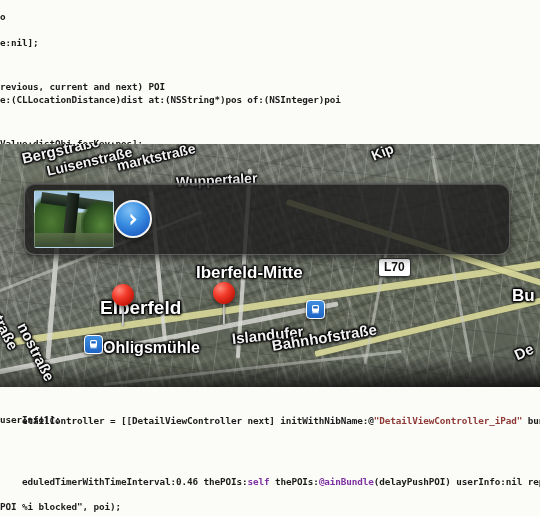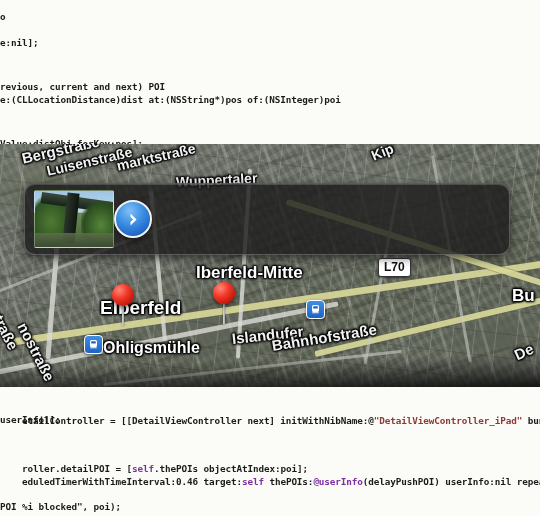--- a/index.html
+++ b/index.html
@@ -276,21 +276,18 @@
     </span>
   </div>
 </div>
 
 <div class="code-layer">
   <div class="code-line" style="top:400px">
     <span>etailController = [[DetailViewController next] initWithNibName:@</span><span class="kw-str">"DetailViewController_iPad"</span><span> bundl</span>
   </div>
   <div class="code-line" style="top:413px">userInfo]];</div>
 
-  <div class="code-line" style="top:448px">
-    <span>roller.detailPOI = [</span><span class="kw-self">self</span><span>.thePOIs objectAtIndex:poi];</span>
-  </div>
   <div class="code-line" style="top:461px">
-    <span>eduledTimerWithTimeInterval:0.46 target:</span><span class="kw-self">self</span><span> thePOIs:</span><span class="kw-sel">@userInfo</span><span>(delayPushPOI) userInfo:nil repeat</span>
+    <span>eduledTimerWithTimeInterval:0.46 thePOIs:</span><span class="kw-self">self</span><span> thePOIs:</span><span class="kw-sel">@ainBundle</span><span>(delayPushPOI) userInfo:nil repeat</span>
   </div>
 
   <div class="code-line" style="top:500px">POI %i blocked", poi);</div>
 </div>
 
 </body></html>

